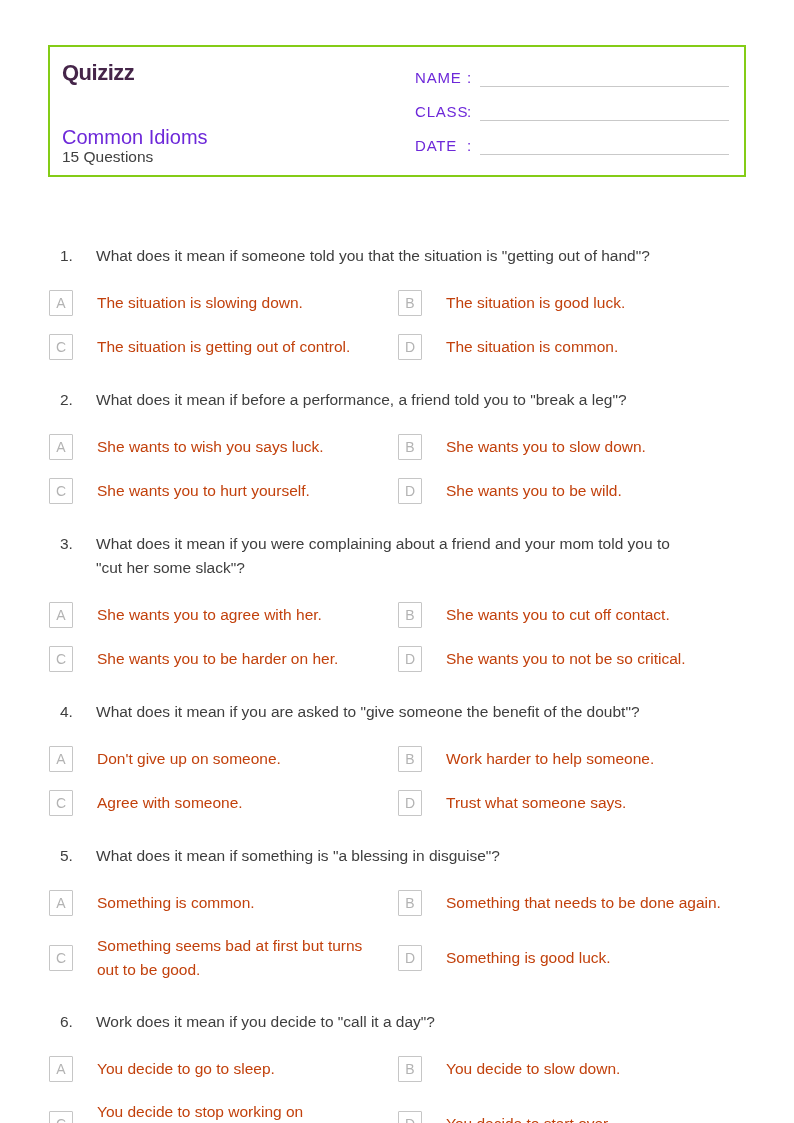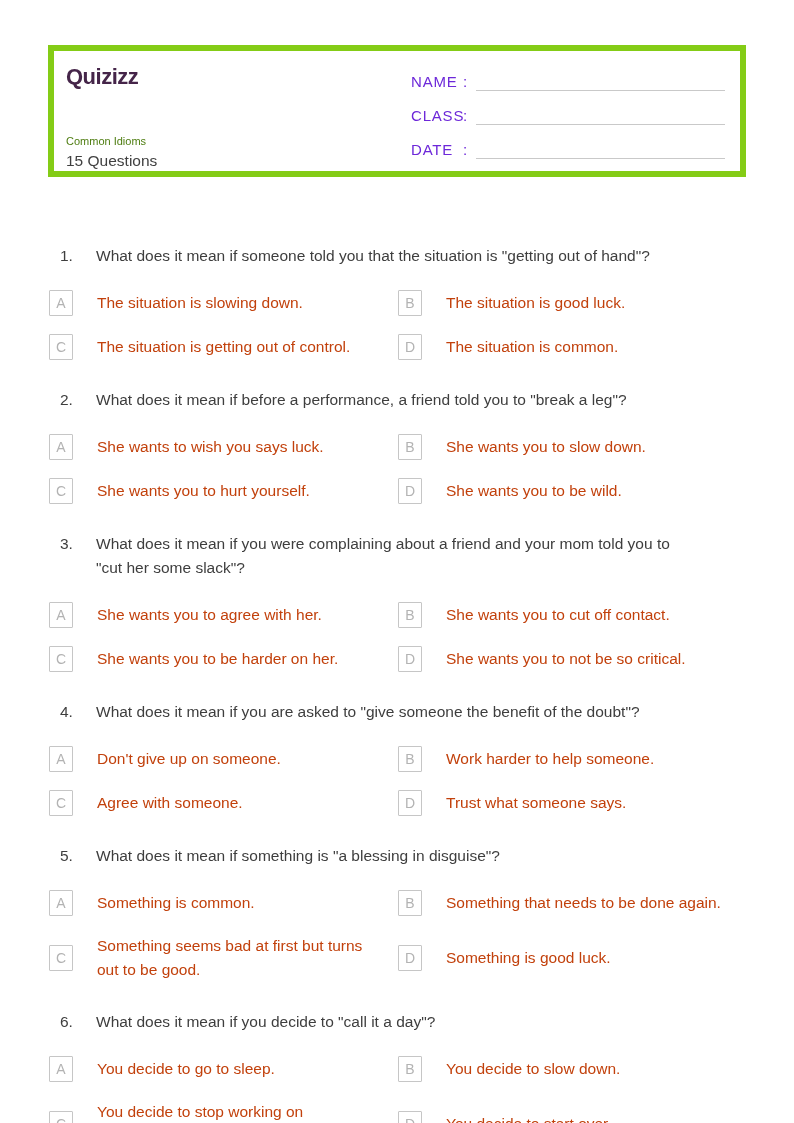--- a/index.html
+++ b/index.html
@@ -8,34 +8,34 @@
     width: 794px; height: 1123px; overflow: hidden;
     font-family: "Liberation Sans", sans-serif;
     color: #3e3e3e;
   }
   .page { width: 794px; height: 1123px; overflow: hidden; position: relative; background: #fff; }
 
   
   .header-card {
     position: absolute; left: 48px; top: 45px;
     width: 698px; height: 132px;
-    border: 6px solid #84cc16;
+    border: 2px solid #84cc16;
     display: flex; justify-content: space-between;
     background: #fff;
   }
   .header-left {
     padding: 14px 0 11px 12px;
     display: flex; flex-direction: column;
   }
   .logo {
     font-size: 22px; font-weight: 800; letter-spacing: -0.5px;
     color: #452549; line-height: 24px;
   }
   .title-block { margin-top: auto; }
-  .quiz-title { font-size: 11px; line-height: 20px; color: #4d7c0f; margin-top: 42px; }
+  .quiz-title { font-size: 20px; line-height: 20px; color: #6d28d9; margin-top: 42px; }
   .quiz-subtitle { font-size: 15.5px; line-height: 20px; color: #404040; }
 
   .header-right {
     width: 329px; padding: 18px 15px 0 0;
     display: flex; flex-direction: column;
   }
   .field-row {
     display: flex; align-items: center;
     height: 24px; margin-bottom: 10px;
     font-size: 15px; color: #6d28d9;
@@ -247,21 +247,21 @@
   <div class="option col-right">
     <div class="letter-box">D</div>
     <div class="option-text">Something is good luck.</div>
   </div>
 </div>
   </div>
 
   <div class="question">
     <div class="q-row">
       <div class="q-num">6.</div>
-      <div class="q-text">What does it mean if you decide to "call it a day"?</div>
+      <div class="q-text">Work does it mean if you decide to "call it a day"?</div>
     </div>
     <div class="options-grid">
   <div class="option col-left">
     <div class="letter-box">A</div>
     <div class="option-text">You decide to go to sleep.</div>
   </div>
 
   <div class="option col-right">
     <div class="letter-box">B</div>
     <div class="option-text">You decide to slow down.</div>

